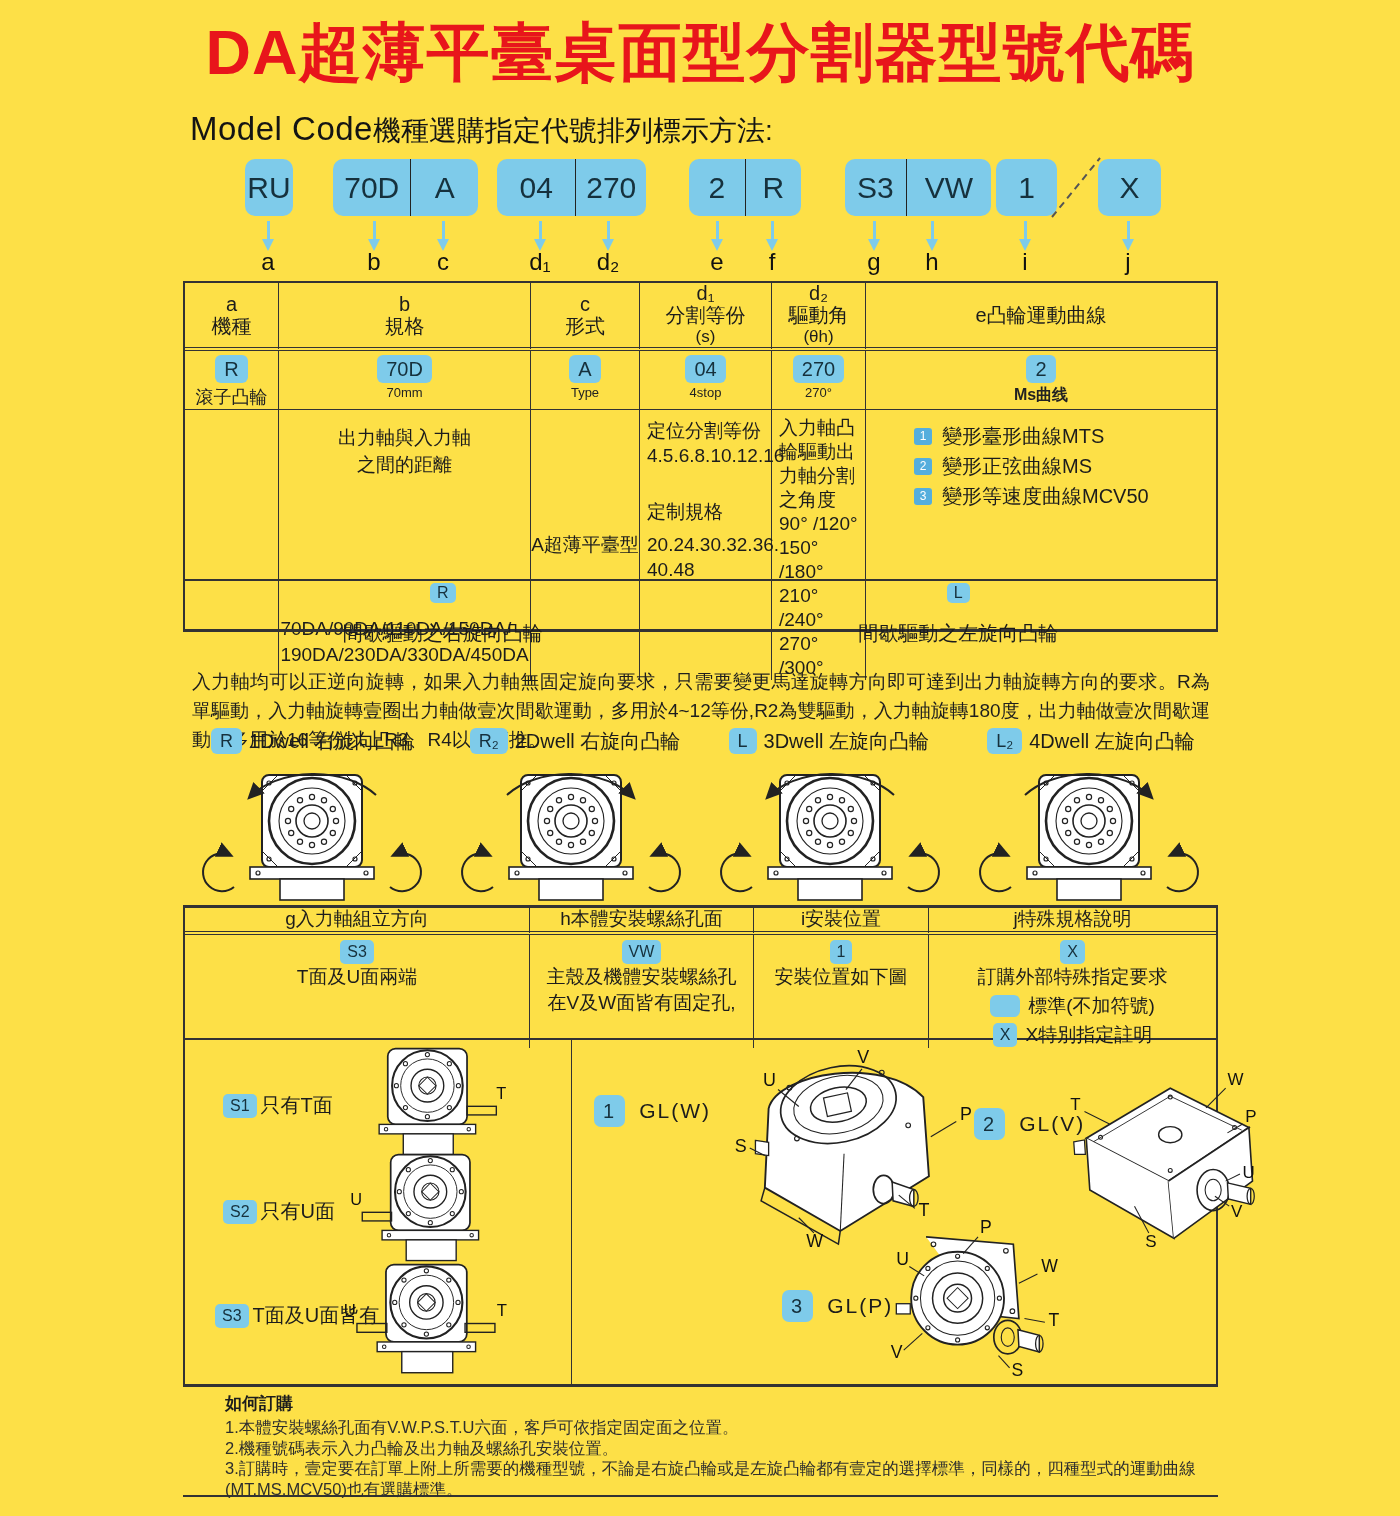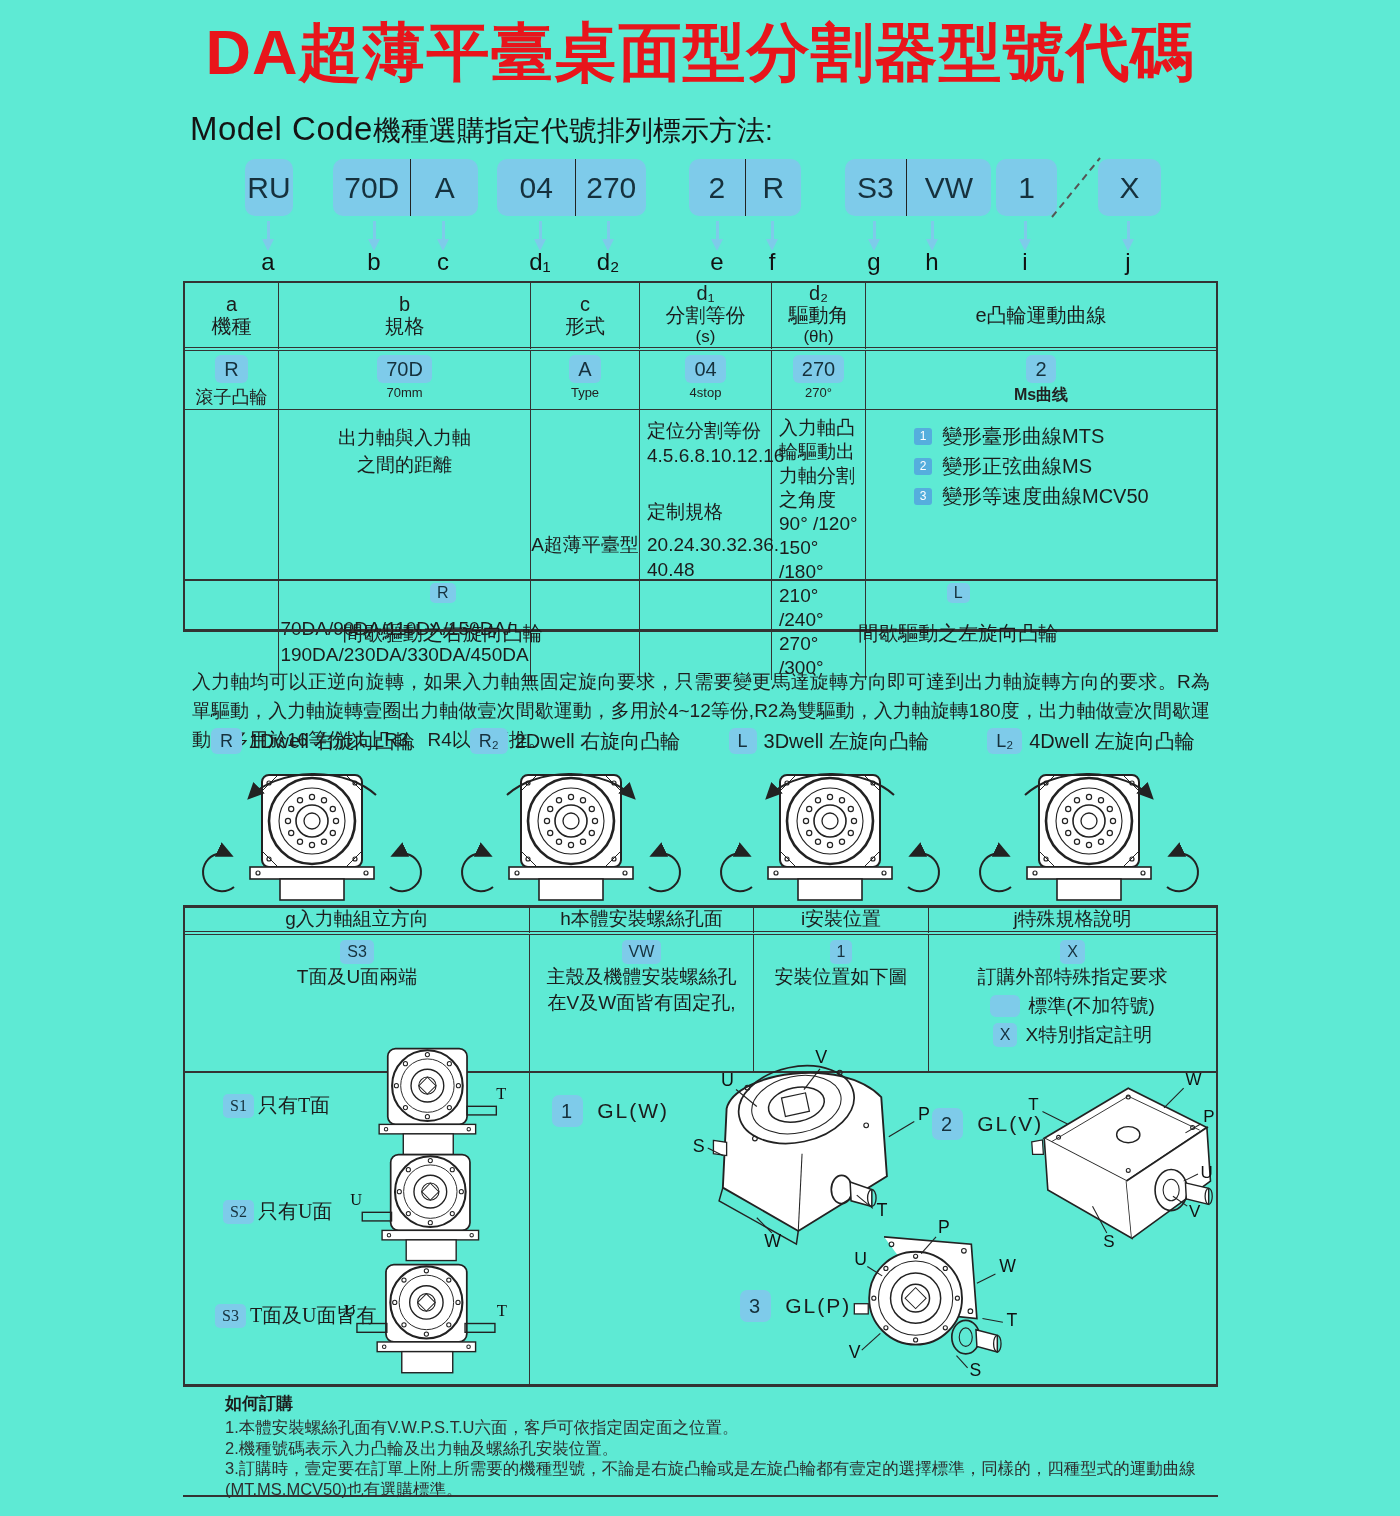--- a/index.html
+++ b/index.html
@@ -1,16 +1,16 @@
 <!DOCTYPE html>
 <html><head>
 <meta charset="utf-8">
 <style>
   html,body{margin:0;padding:0;background:#fff;}
-  .page{position:relative;width:1400px;height:1516px;background:#5eead4;
+  .page{position:relative;width:1400px;height:1516px;background:#fde047;
         font-family:"Liberation Sans","DejaVu Sans",sans-serif;color:#1c1c1c;overflow:hidden;}
   
   .main-title{position:absolute;left:0;top:10px;width:100%;text-align:center;
       font-size:63px;font-weight:700;color:#e8151b;letter-spacing:1px;margin:0;}
   .subtitle{position:absolute;left:190px;top:110px;font-size:28px;color:#141414;}
   .subtitle .en{font-size:33px;letter-spacing:0.5px;}
   
   .code-box{position:absolute;top:159px;height:57px;background:#7ecbea;border-radius:10px;
       display:flex;align-items:stretch;color:#16313d;font-size:30px;}
   .code-box .seg{flex:1;display:flex;align-items:center;justify-content:center;}
@@ -58,31 +58,31 @@
   .fpara{position:absolute;left:192px;top:667px;width:1018px;font-size:19px;line-height:29px;
       text-align:justify;color:#1e1e1e;}
   
   .dwell{position:absolute;left:183px;top:727px;width:1035px;height:178px;display:flex;
       border-bottom:3px solid #333;box-sizing:content-box;}
   .dwell-unit{width:25%;position:relative;}
   .dwell-cap{display:flex;align-items:center;gap:7px;margin:0 0 0 28px;font-size:20px;height:28px;}
   .dwell-cap .badge{height:26px;font-size:18px;}
   .dwell-svg{display:block;margin:0 auto;}
   
-  .t2{position:absolute;left:183px;top:906px;width:1035px;height:167px;border:2px solid #333;border-top:none;
+  .t2{position:absolute;left:183px;top:906px;width:1035px;height:134px;border:2px solid #333;border-top:none;
       box-sizing:border-box;display:grid;grid-template-columns:345px 224px 175px 1fr;grid-template-rows:29px 1fr;text-align:right;}
   .t2 > div{border-right:1px solid #333;box-sizing:border-box;}
   .t2 > div.last{border-right:none;}
   .t2 .hd{border-bottom:4px double #333;display:flex;align-items:center;justify-content:center;font-size:19px;}
   .t2 .bd{display:flex;flex-direction:column;align-items:center;padding-top:5px;font-size:19px;line-height:26px;}
   .jopt{display:flex;align-items:center;gap:8px;font-size:19px;margin-top:3px;}
   
   .bot{position:absolute;left:183px;top:1040px;width:1035px;height:347px;box-sizing:border-box;
       border-left:2px solid #333;border-right:2px solid #333;border-bottom:3px solid #333;display:flex;}
-  .bot-left{width:345px;border-right:1px solid #333;position:relative;box-sizing:border-box;flex:none;font-family:Liberation Serif, serif;}
+  .bot-left{width:387px;border-right:1px solid #333;position:relative;box-sizing:border-box;flex:none;}
   .bot-right{flex:1;position:relative;}
   .sface-cap{position:absolute;display:flex;align-items:center;gap:4px;font-size:20px;}
   .gl-cap{position:absolute;display:flex;align-items:center;gap:14px;font-size:21px;letter-spacing:2px;}
   .gl-cap .badge{height:32px;min-width:26px;font-size:20px;border-radius:7px;}
   
   .order{position:absolute;left:183px;top:1387px;width:1035px;height:110px;box-sizing:border-box;
       border-bottom:2px solid #333;padding:5px 0 0 42px;}
   .order .ttl{font-size:17px;font-weight:700;margin-bottom:2px;}
   .order .ln{font-size:16.5px;line-height:20.5px;color:#2e2e2e;}
   

